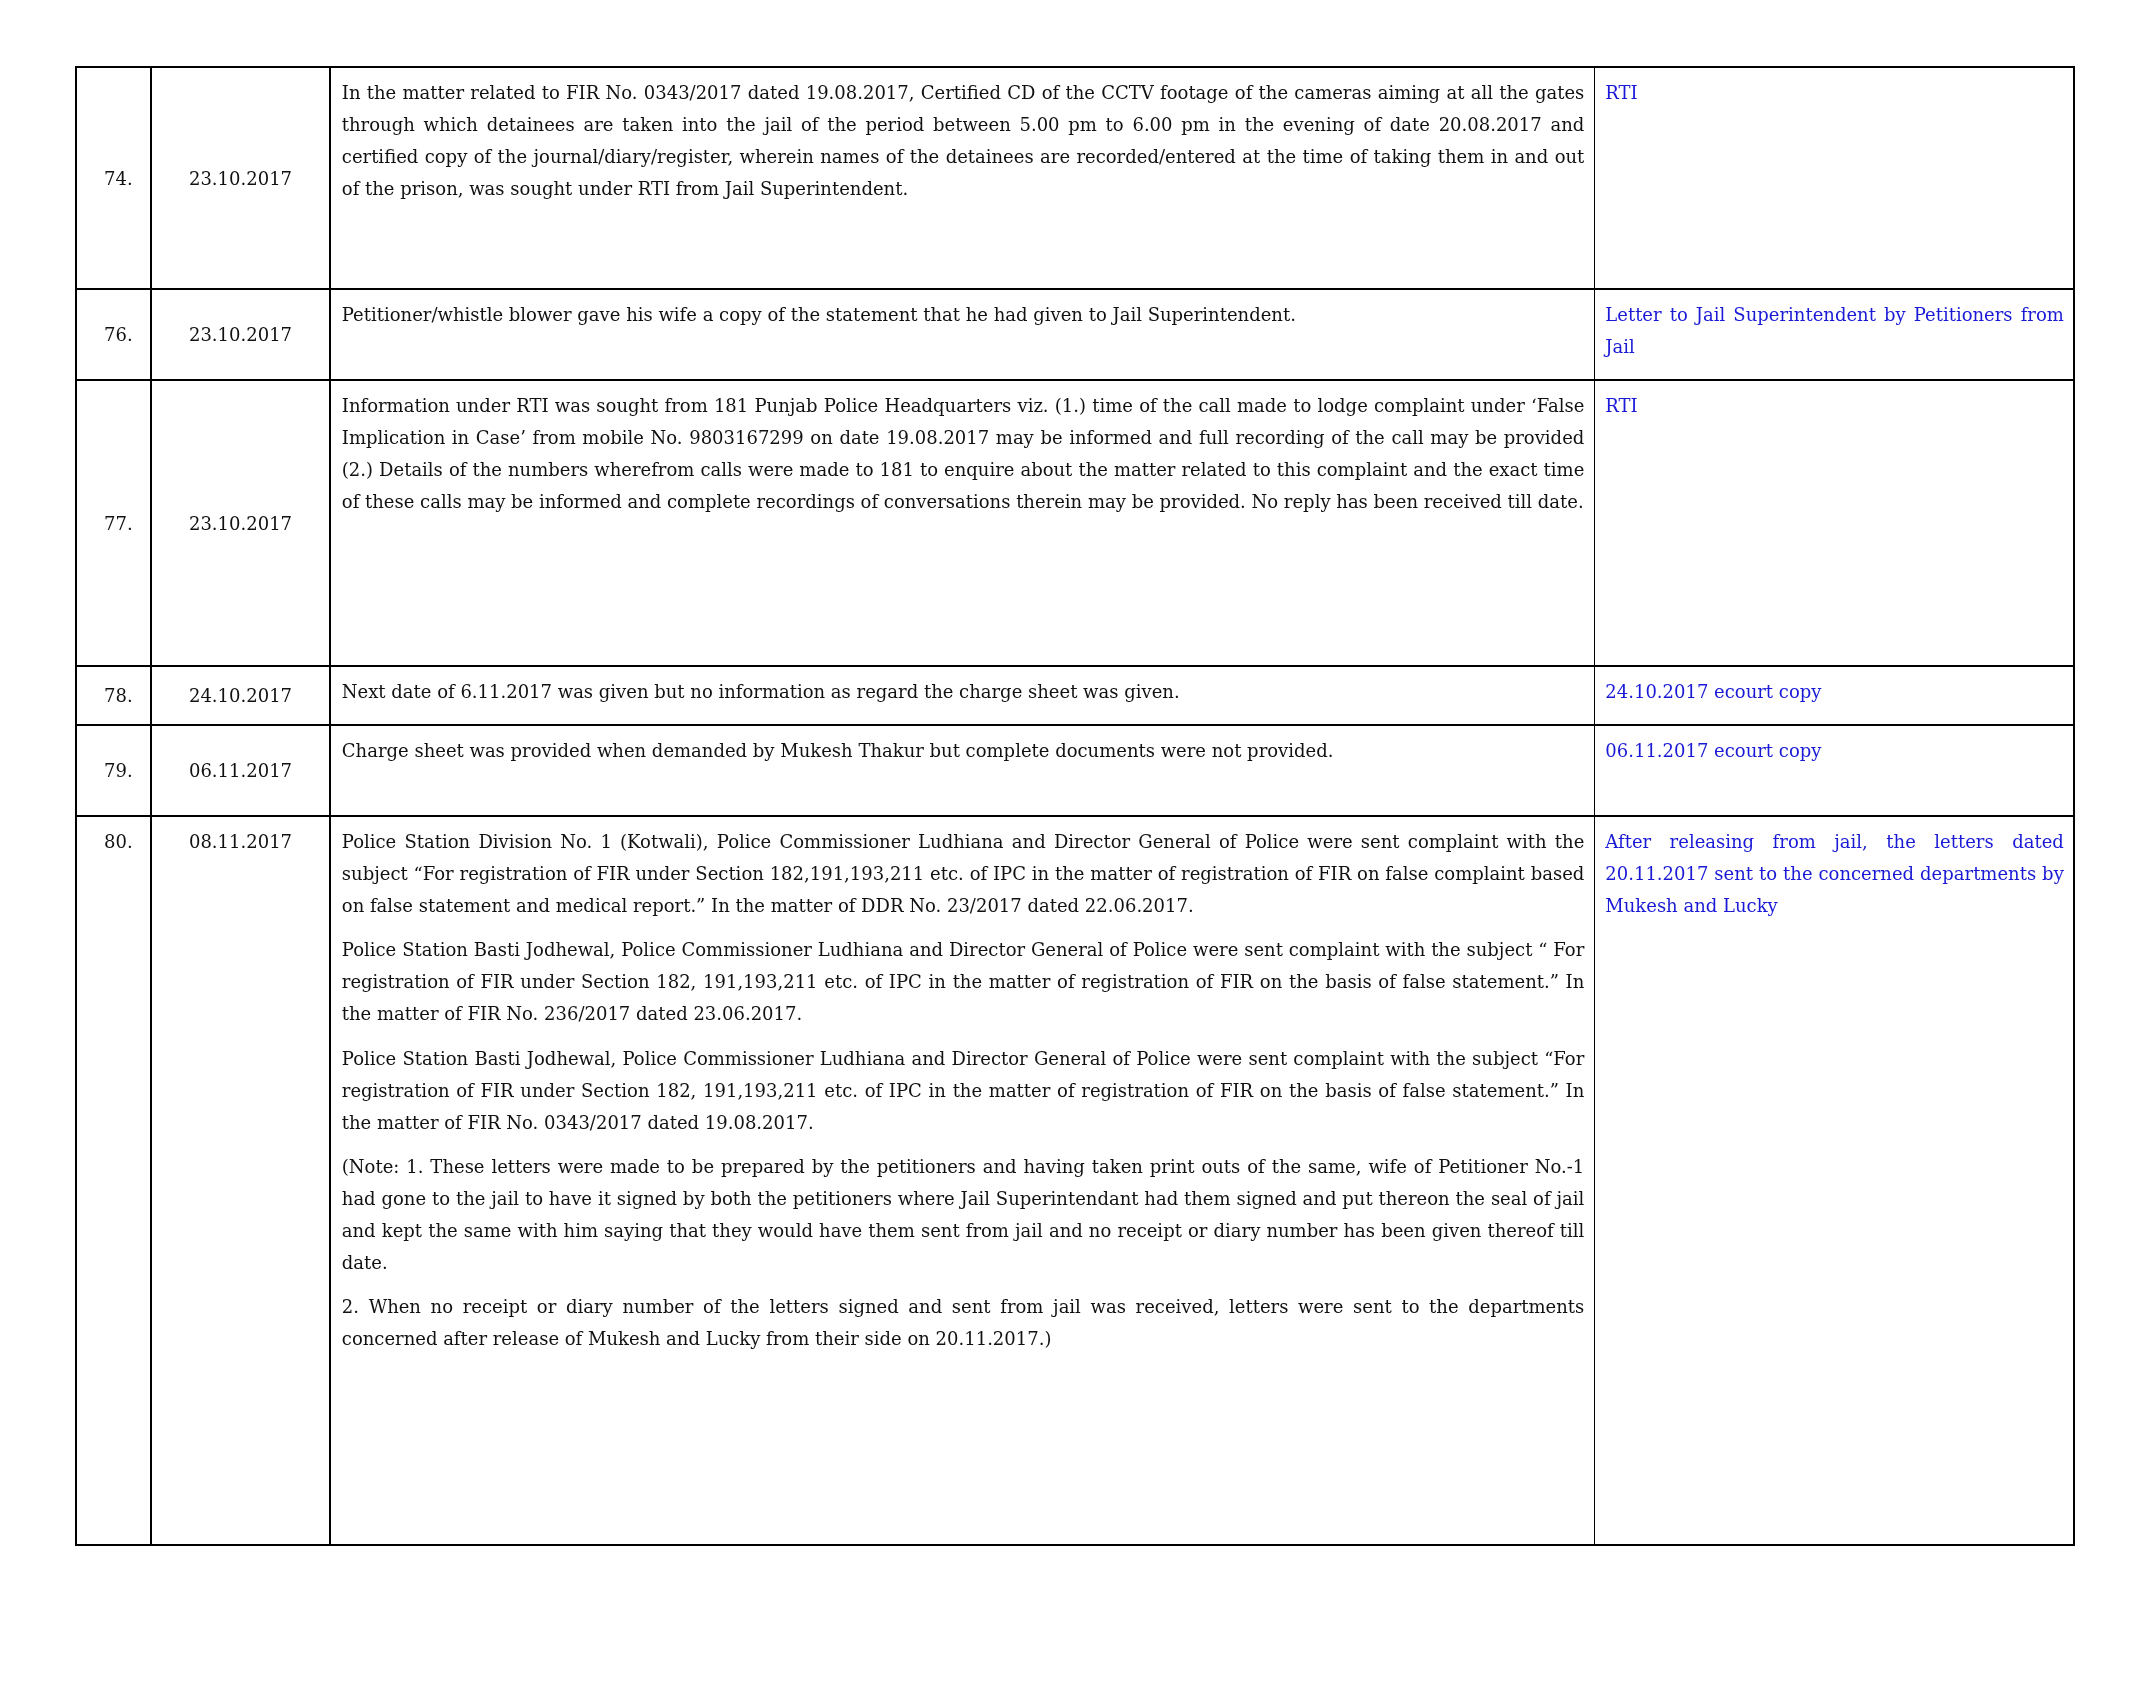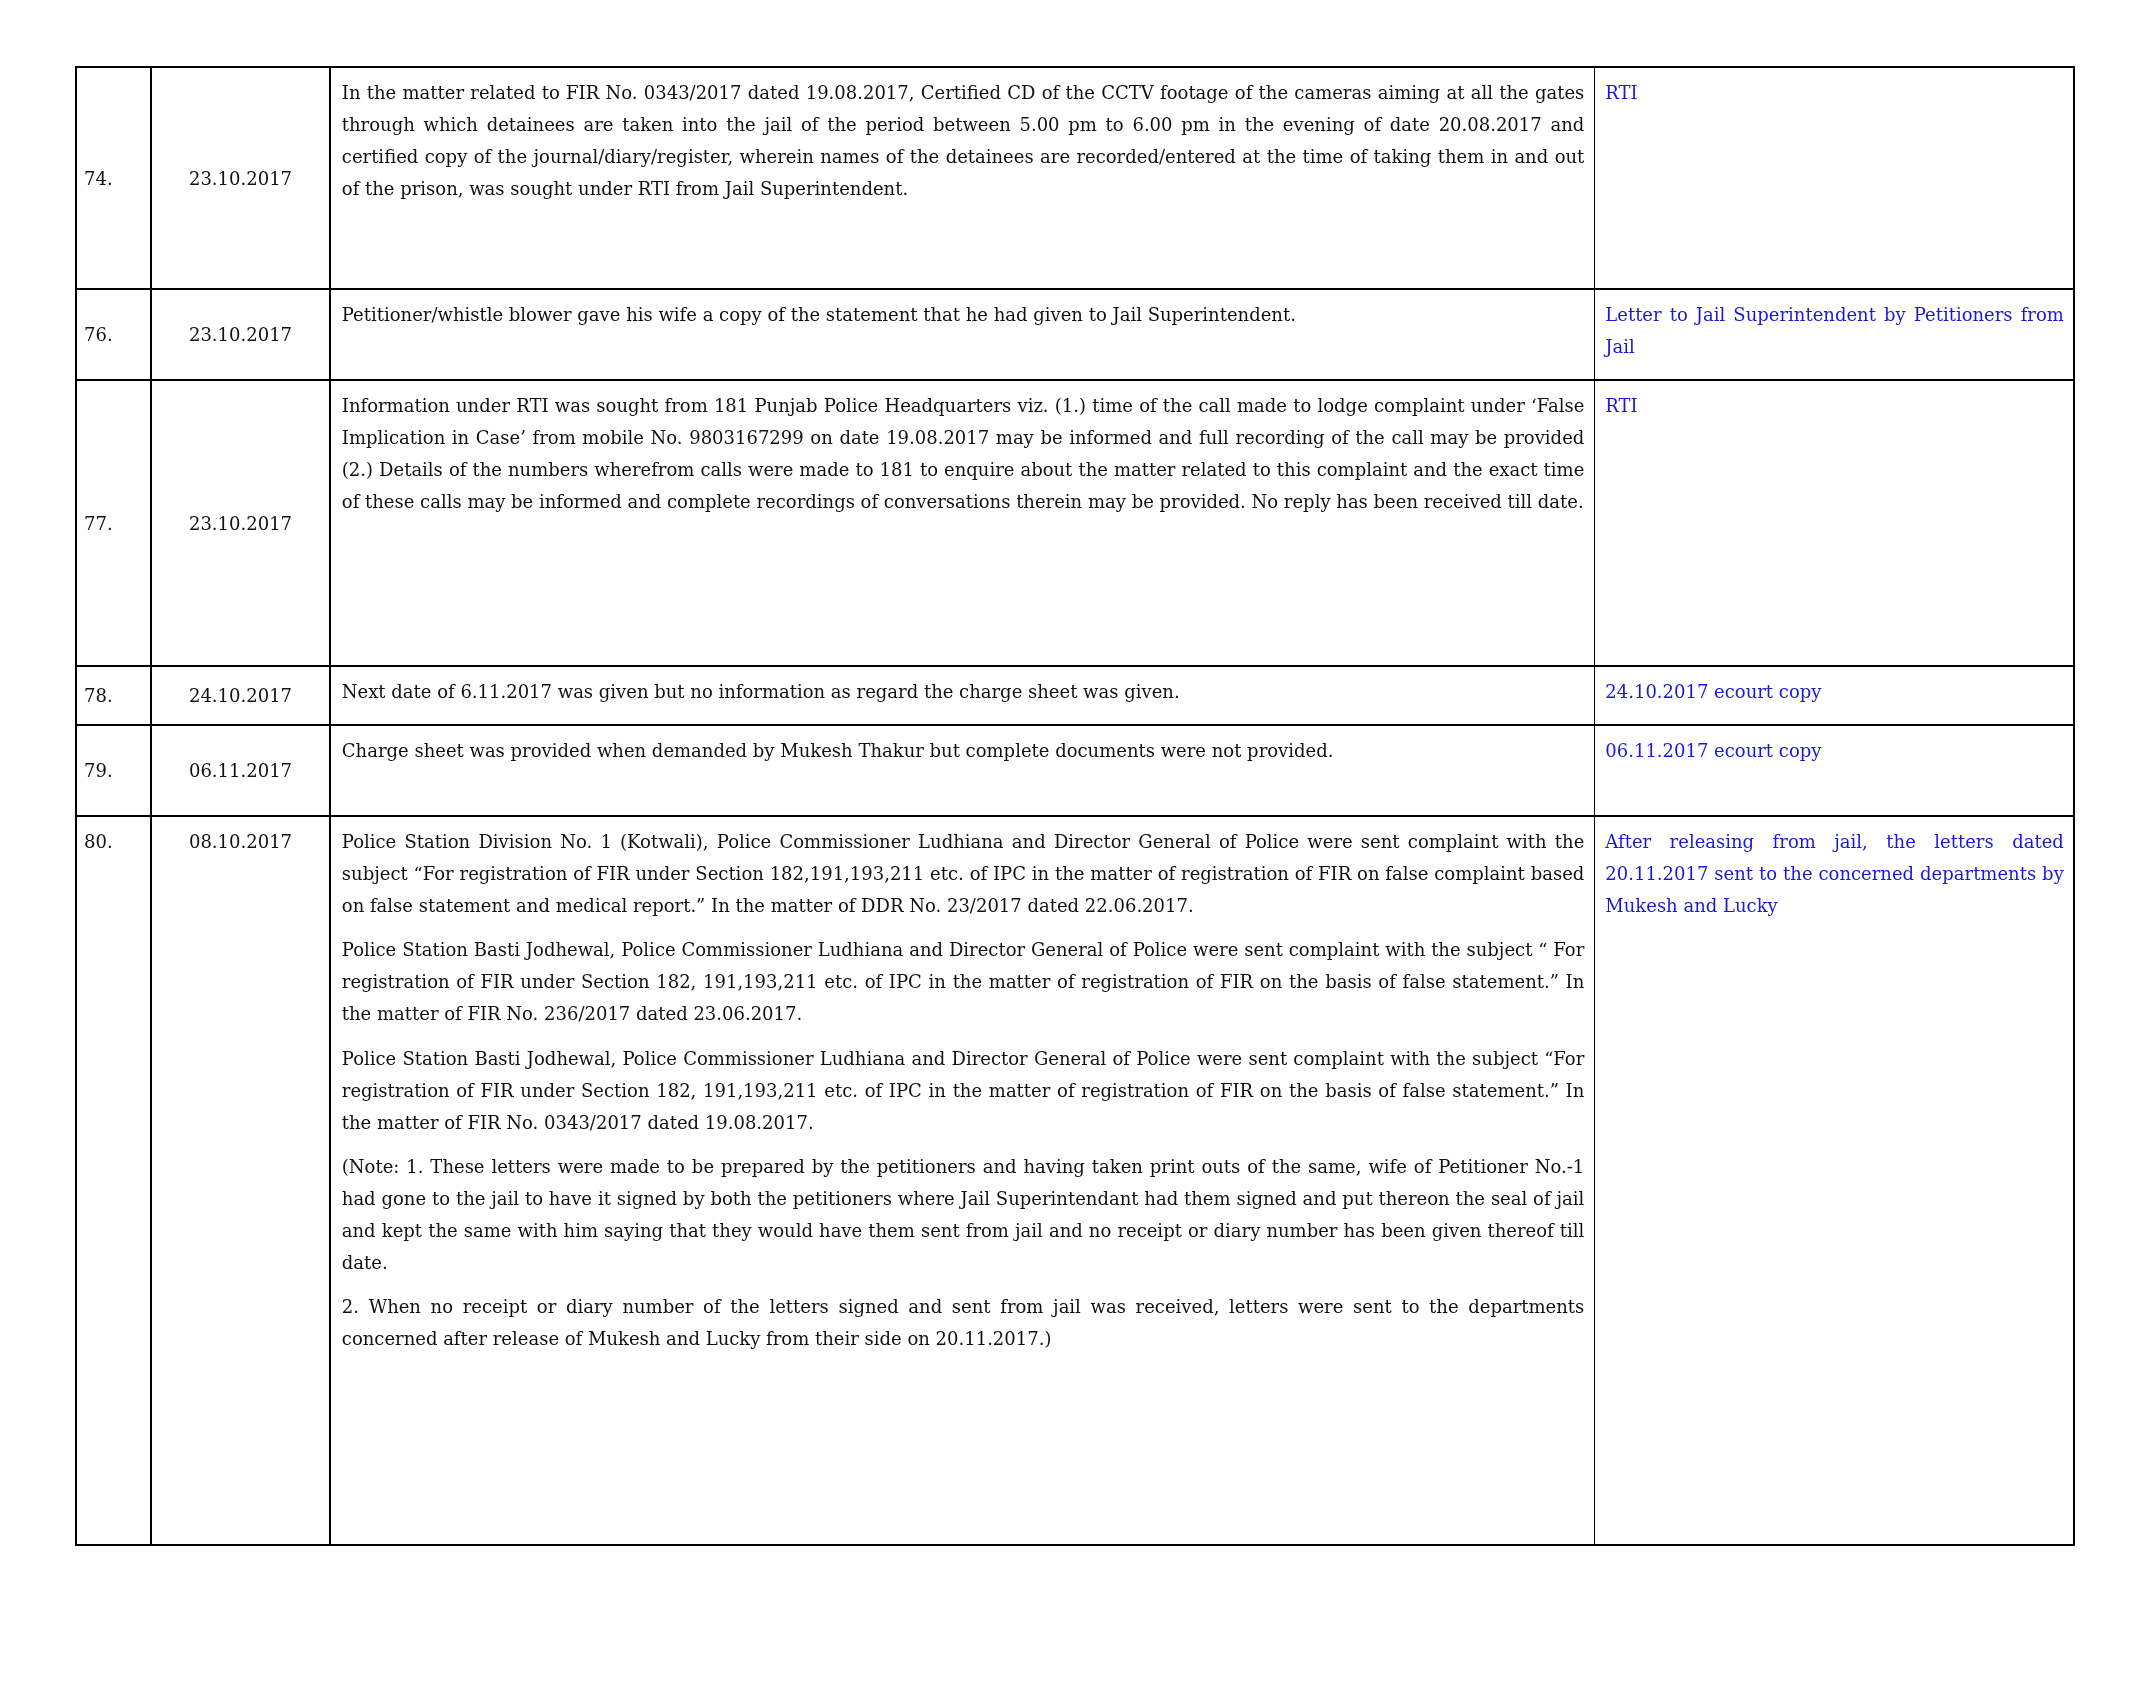--- a/index.html
+++ b/index.html
@@ -32,24 +32,24 @@
     }
     table.events td {
       border: 2.3px solid #000000;
       vertical-align: top;
       padding: 9.2px 9.2px 7.7px 10.8px;
       font-size: 18px;
       line-height: 32px;
       box-sizing: border-box;
     }
     table.events td.num {
-      text-align: left;
+      text-align: center;
       vertical-align: middle;
       padding-right: 9.2px;
-      padding-left: 7px;
+      padding-left: 19px;
       letter-spacing: 0px;
     }
     table.events td.date {
       text-align: center;
       vertical-align: middle;
       padding-left: 4.6px;
       padding-right: 4.6px;
     }
     table.events td.desc {
       text-align: justify;
@@ -138,21 +138,21 @@
         <td class="date">06.11.2017</td>
         <td class="desc">
           <p>Charge sheet was provided when demanded by Mukesh Thakur but complete documents were not provided.</p>
         </td>
         <td class="ref">
           <span class="ref-text">06.11.2017 ecourt copy</span>
         </td>
       </tr>
       <tr class="r80">
         <td class="num">80.</td>
-        <td class="date">08.10.2017</td>
+        <td class="date">08.11.2017</td>
         <td class="desc">
           <p>Police Station Division No. 1 (Kotwali), Police Commissioner Ludhiana and Director General of Police were sent complaint with the subject “For registration of FIR under Section 182,191,193,211 etc. of IPC in the matter of registration of FIR on false complaint based on false statement and medical report.” In the matter of DDR No. 23/2017 dated 22.06.2017.</p>
           <p>Police Station Basti Jodhewal, Police Commissioner Ludhiana and Director General of Police were sent complaint with the subject “ For registration of FIR under Section 182, 191,193,211 etc. of IPC in the matter of registration of FIR on the basis of false statement.” In the matter of FIR No. 236/2017 dated 23.06.2017.</p>
           <p>Police Station Basti Jodhewal, Police Commissioner Ludhiana and Director General of Police were sent complaint with the subject “For registration of FIR under Section 182, 191,193,211 etc. of IPC in the matter of registration of FIR on the basis of false statement.” In the matter of FIR No. 0343/2017 dated 19.08.2017.</p>
           <p>(Note: 1. These letters were made to be prepared by the petitioners and having taken print outs of the same, wife of Petitioner No.-1 had gone to the jail to have it signed by both the petitioners where Jail Superintendant had them signed and put thereon the seal of jail and kept the same with him saying that they would have them sent from jail and no receipt or diary number has been given thereof till date.</p>
           <p>2. When no receipt or diary number of the letters signed and sent from jail was received, letters were sent to the departments concerned after release of Mukesh and Lucky from their side on 20.11.2017.)</p>
         </td>
         <td class="ref">
           <span class="ref-text">After releasing from jail, the letters dated 20.11.2017 sent to the concerned departments by Mukesh and Lucky</span>
         </td>

